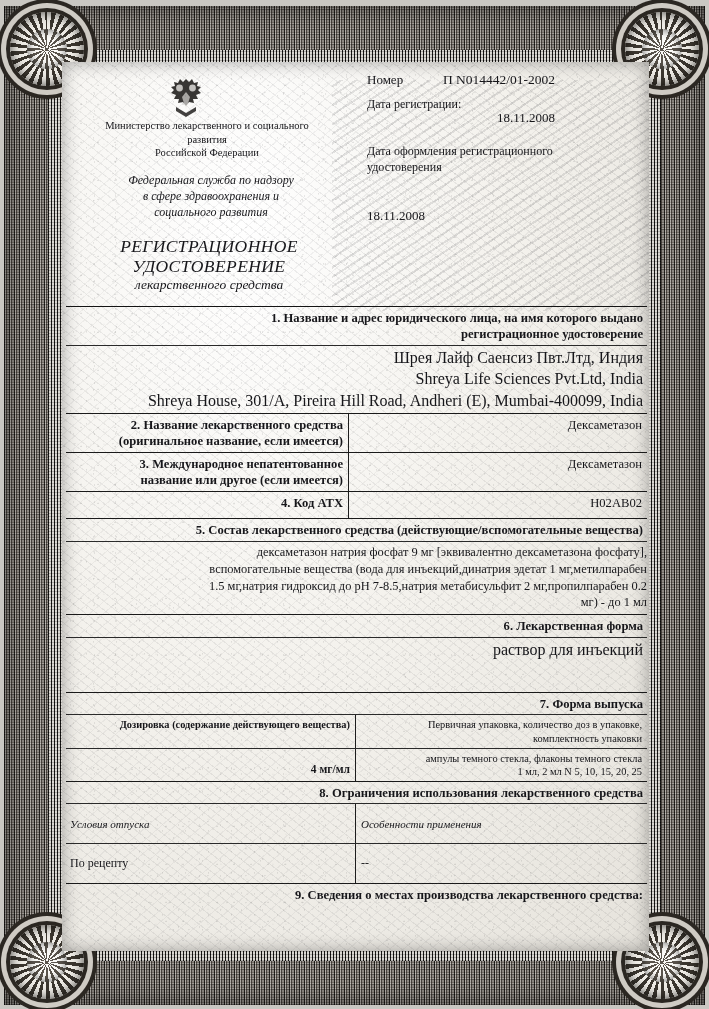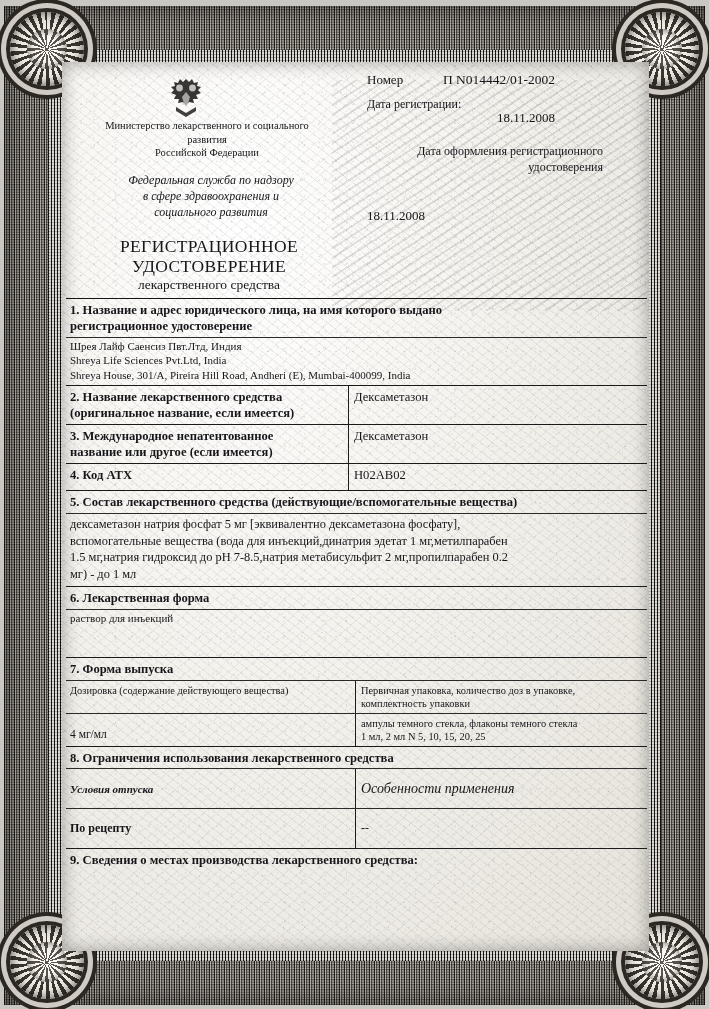--- a/index.html
+++ b/index.html
@@ -111,66 +111,66 @@
   .ministry{
     position:absolute;left:2px;top:57px;width:286px;text-align:center;
     font-size:10.5px;line-height:1.30;
   }
   .fedserv{
     position:absolute;left:6px;top:110px;width:286px;text-align:center;
     font-size:12px;line-height:1.34;font-style:italic;
   }
   .bigtitle{
     position:absolute;left:22px;top:174px;width:250px;text-align:center;
-    font-size:17.5px;line-height:1.16;letter-spacing:.4px;
+    font-size:17.5px;line-height:1.16;letter-spacing:.4px;font-style:italic;
   }
   .bigtitle .sub{font-size:13.5px;letter-spacing:0;display:block;margin-top:0}
 
   .rightcol{position:absolute;left:305px;top:10px;width:300px;font-size:12px;}
-  .val{position:absolute;text-align:right;}
+  .val{position:absolute;}
   #rn-label{top:0;left:0;font-size:13px}
   #rn-value{top:0;left:76px;font-size:13.5px}
   #dr-label{top:25px;left:0}
   #dr-value{top:38px;left:130px;font-size:13px}
   #df-label{top:72px;left:0;width:236px;line-height:1.30}
   #df-value{top:136px;left:0;font-size:13px}
 
   
-  #tbl{position:absolute;left:4px;top:236px;right:2px;}
+  #tbl{position:absolute;left:4px;top:244px;right:2px;text-align:right;}
   .sec{border-top:1.4px solid #1a1a1a;position:relative;}
   .sec:first-child{border-top:1.6px solid #141414;}
   .hd{
     font-weight:bold;font-size:12.6px;line-height:1.30;
     padding:3px 4px 2px 4px;
   }
-  .bodytxt{font-size:11px;line-height:1.34;padding:1px 4px 2px 4px;font-family:Liberation Serif, serif;}
+  .bodytxt{font-size:16px;line-height:1.34;padding:1px 4px 2px 4px;font-family:Liberation Serif, serif;}
   .rule{border-top:1.1px solid #2a2a2a;}
 
   
   .split{display:flex;align-items:stretch;}
   .split .c1{
     flex:0 0 273px;border-right:1.2px solid #1d1d1d;
     padding:3px 5px 3px 4px;font-weight:bold;font-size:12.6px;line-height:1.28;
   }
   .split .c2{flex:1;padding:3px 5px 3px 5px;font-size:12.6px;line-height:1.28;}
 
   
   .comp{font-size:12.4px;line-height:1.36;padding:2px 0 3px 4px;white-space:nowrap;}
   .comp div{overflow:visible;}
 
   
-  .s7 .c1{flex:0 0 280px;font-weight:normal;font-size:10.4px;line-height:1.26;}
+  .s7 .c1{flex:0 0 280px;font-weight:bold;font-size:10.4px;line-height:1.26;}
   .s7 .c2{font-size:10.4px;line-height:1.26;}
   .s7row{border-top:1.1px solid #2a2a2a;}
   .s7 .c1.dose{font-size:11.5px;padding-top:13px;}
   .s7 .c2.pack{font-size:10.4px;}
 
   
-  .s8 .c1{flex:0 0 280px;font-weight:bold;font-style:italic;font-size:11px;}
-  .s8 .c2{font-style:italic;font-size:14px;}
+  .s8 .c1{flex:0 0 280px;font-weight:normal;font-style:italic;font-size:11px;}
+  .s8 .c2{font-style:italic;font-size:11px;}
   .s8 .c1.plain,.s8 .c2.plain{font-style:normal;font-size:12px;}
   .pad-lg{min-height:33px;display:flex;align-items:center;}
   .h-md{min-height:26px;}
   .blank{min-height:30px;}
 </style>
 </head>
 <body>
 
 <div id="scan">
 
@@ -271,21 +271,21 @@
         <div class="sec">
           <div class="split h-md">
             <div class="c1">4. Код АТХ</div>
             <div class="c2">H02AB02</div>
           </div>
         </div>
 
         <div class="sec">
           <div class="hd">5. Состав лекарственного средства (действующие/вспомогательные вещества)</div>
           <div class="comp rule">
-            <div>дексаметазон натрия фосфат 5 мг [эквивалентно дексаметазона фосфату],</div>
+            <div>дексаметазон натрия фосфат 9 мг [эквивалентно дексаметазона фосфату],</div>
             <div>вспомогательные вещества (вода для инъекций,динатрия эдетат 1 мг,метилпарабен</div>
             <div>1.5 мг,натрия гидроксид до pH 7-8.5,натрия метабисульфит 2 мг,пропилпарабен 0.2</div>
             <div>мг) - до 1 мл</div>
           </div>
         </div>
 
         <div class="sec">
           <div class="hd">6. Лекарственная форма</div>
           <div class="bodytxt rule">
             <div>раствор для инъекций</div>

